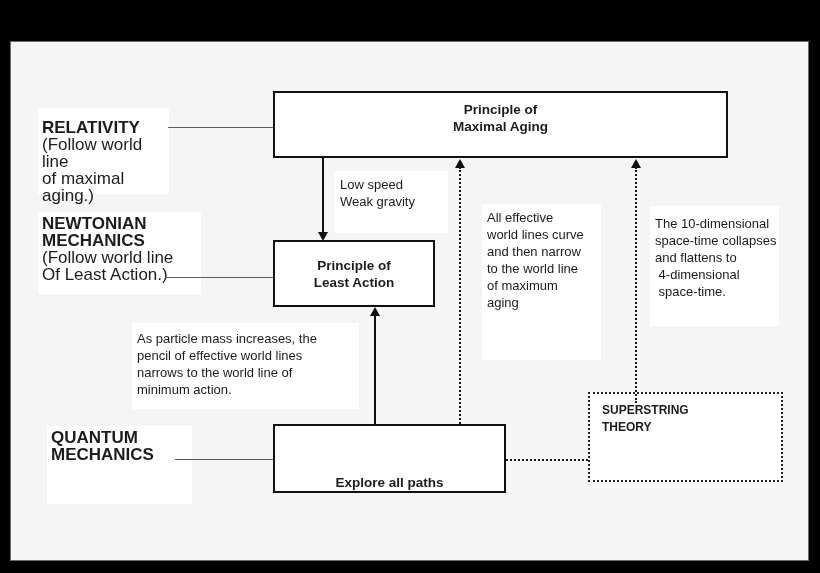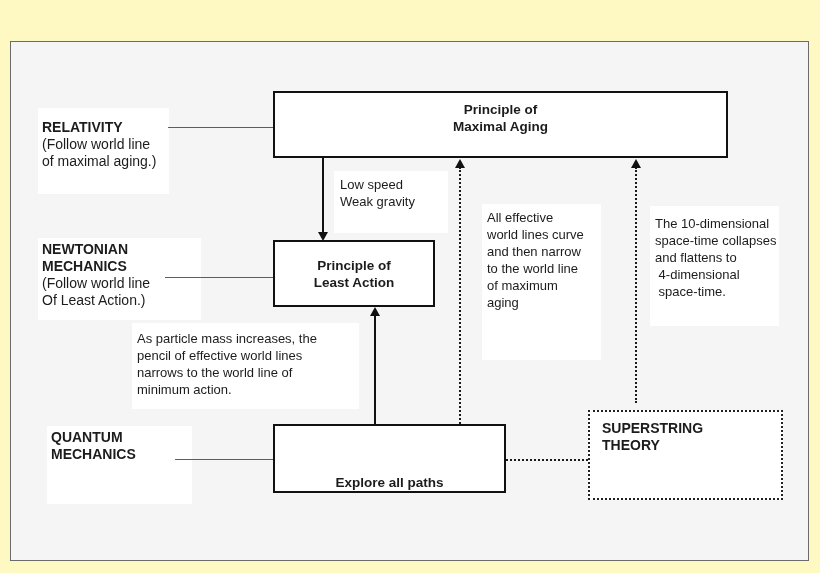--- a/index.html
+++ b/index.html
@@ -1,27 +1,27 @@
 <!DOCTYPE html>
 <html><head>
 <meta charset="utf-8">
 <style>
   html,body{margin:0;padding:0;background:#efefef;}
   body{font-family:"Liberation Sans","DejaVu Sans",sans-serif;color:#1c1c1c;}
-  #stage{position:relative;width:820px;height:573px;background:#fef9c3;overflow:hidden;}
+  #stage{position:relative;width:820px;height:573px;background:#000000;overflow:hidden;}
   #frame{position:absolute;left:10px;top:41px;width:799px;height:520px;
          border:1px solid #6b6b6b;background:#f5f5f5;box-sizing:border-box;}
   .pre{white-space:pre-line;}
   .abs{position:absolute;box-sizing:border-box;}
   
   .node{background:#ffffff;border:2px solid #111111;}
   .node .title{font-weight:bold;font-size:13.5px;line-height:17px;text-align:center;}
   .dotted-node{background:#ffffff;border:2px dotted #222222;}
   
-  .panel{background:#ffffff;font-size:14px;line-height:17px;}
+  .panel{background:#ffffff;font-size:17px;line-height:17px;}
   .panel .title{font-weight:bold;}
   
   .hline{height:0;border-top:1px solid #5d5d5d;}
   .vline-solid{width:0;border-left:2px solid #111;}
   .vline-dotted{width:0;border-left:2px dotted #1a1a1a;}
   .hline-dotted{height:0;border-top:2px dotted #1a1a1a;}
   
   .arrow-up{width:0;height:0;border-left:5px solid transparent;border-right:5px solid transparent;border-bottom:9px solid #111;}
   .arrow-down{width:0;height:0;border-left:5px solid transparent;border-right:5px solid transparent;border-top:9px solid #111;}
   .ann{font-size:13px;line-height:17px;}
@@ -39,32 +39,32 @@
 
     <div class="abs node" style="left:262px;top:198px;width:162px;height:67px;display:flex;align-items:center;justify-content:center;">
       <div class="title pre">Principle of
 Least Action</div>
     </div>
 
     <div class="abs node" style="left:262px;top:382px;width:233px;height:69px;display:flex;align-items:flex-end;justify-content:center;">
       <div class="title">Explore all paths</div>
     </div>
 
-    <div class="abs dotted-node" style="left:577px;top:368px;width:195px;height:90px;padding:8px 0 0 12px;font-size:14px;line-height:17px;">
+    <div class="abs dotted-node" style="left:577px;top:350px;width:195px;height:90px;padding:8px 0 0 12px;font-size:12px;line-height:17px;">
       <div class="pre" style="font-weight:bold;">SUPERSTRING
 THEORY</div>
     </div>
 
     <div class="abs panel" style="left:27px;top:66px;width:131px;height:86px;padding:11px 0 0 4px;">
       <div class="title">RELATIVITY</div>
       <div class="pre">(Follow world line
 of maximal aging.)</div>
     </div>
 
-    <div class="abs panel" style="left:27px;top:196px;width:163px;height:82px;padding:3px 0 0 4px;">
+    <div class="abs panel" style="left:27px;top:170px;width:163px;height:82px;padding:3px 0 0 4px;">
       <div class="title pre">NEWTONIAN
 MECHANICS</div>
       <div class="pre">(Follow world line
 Of Least Action.)</div>
     </div>
 
     <div class="abs panel" style="left:36px;top:384px;width:145px;height:78px;padding:3px 0 0 4px;">
       <div class="title pre">QUANTUM
 MECHANICS</div>
     </div>

